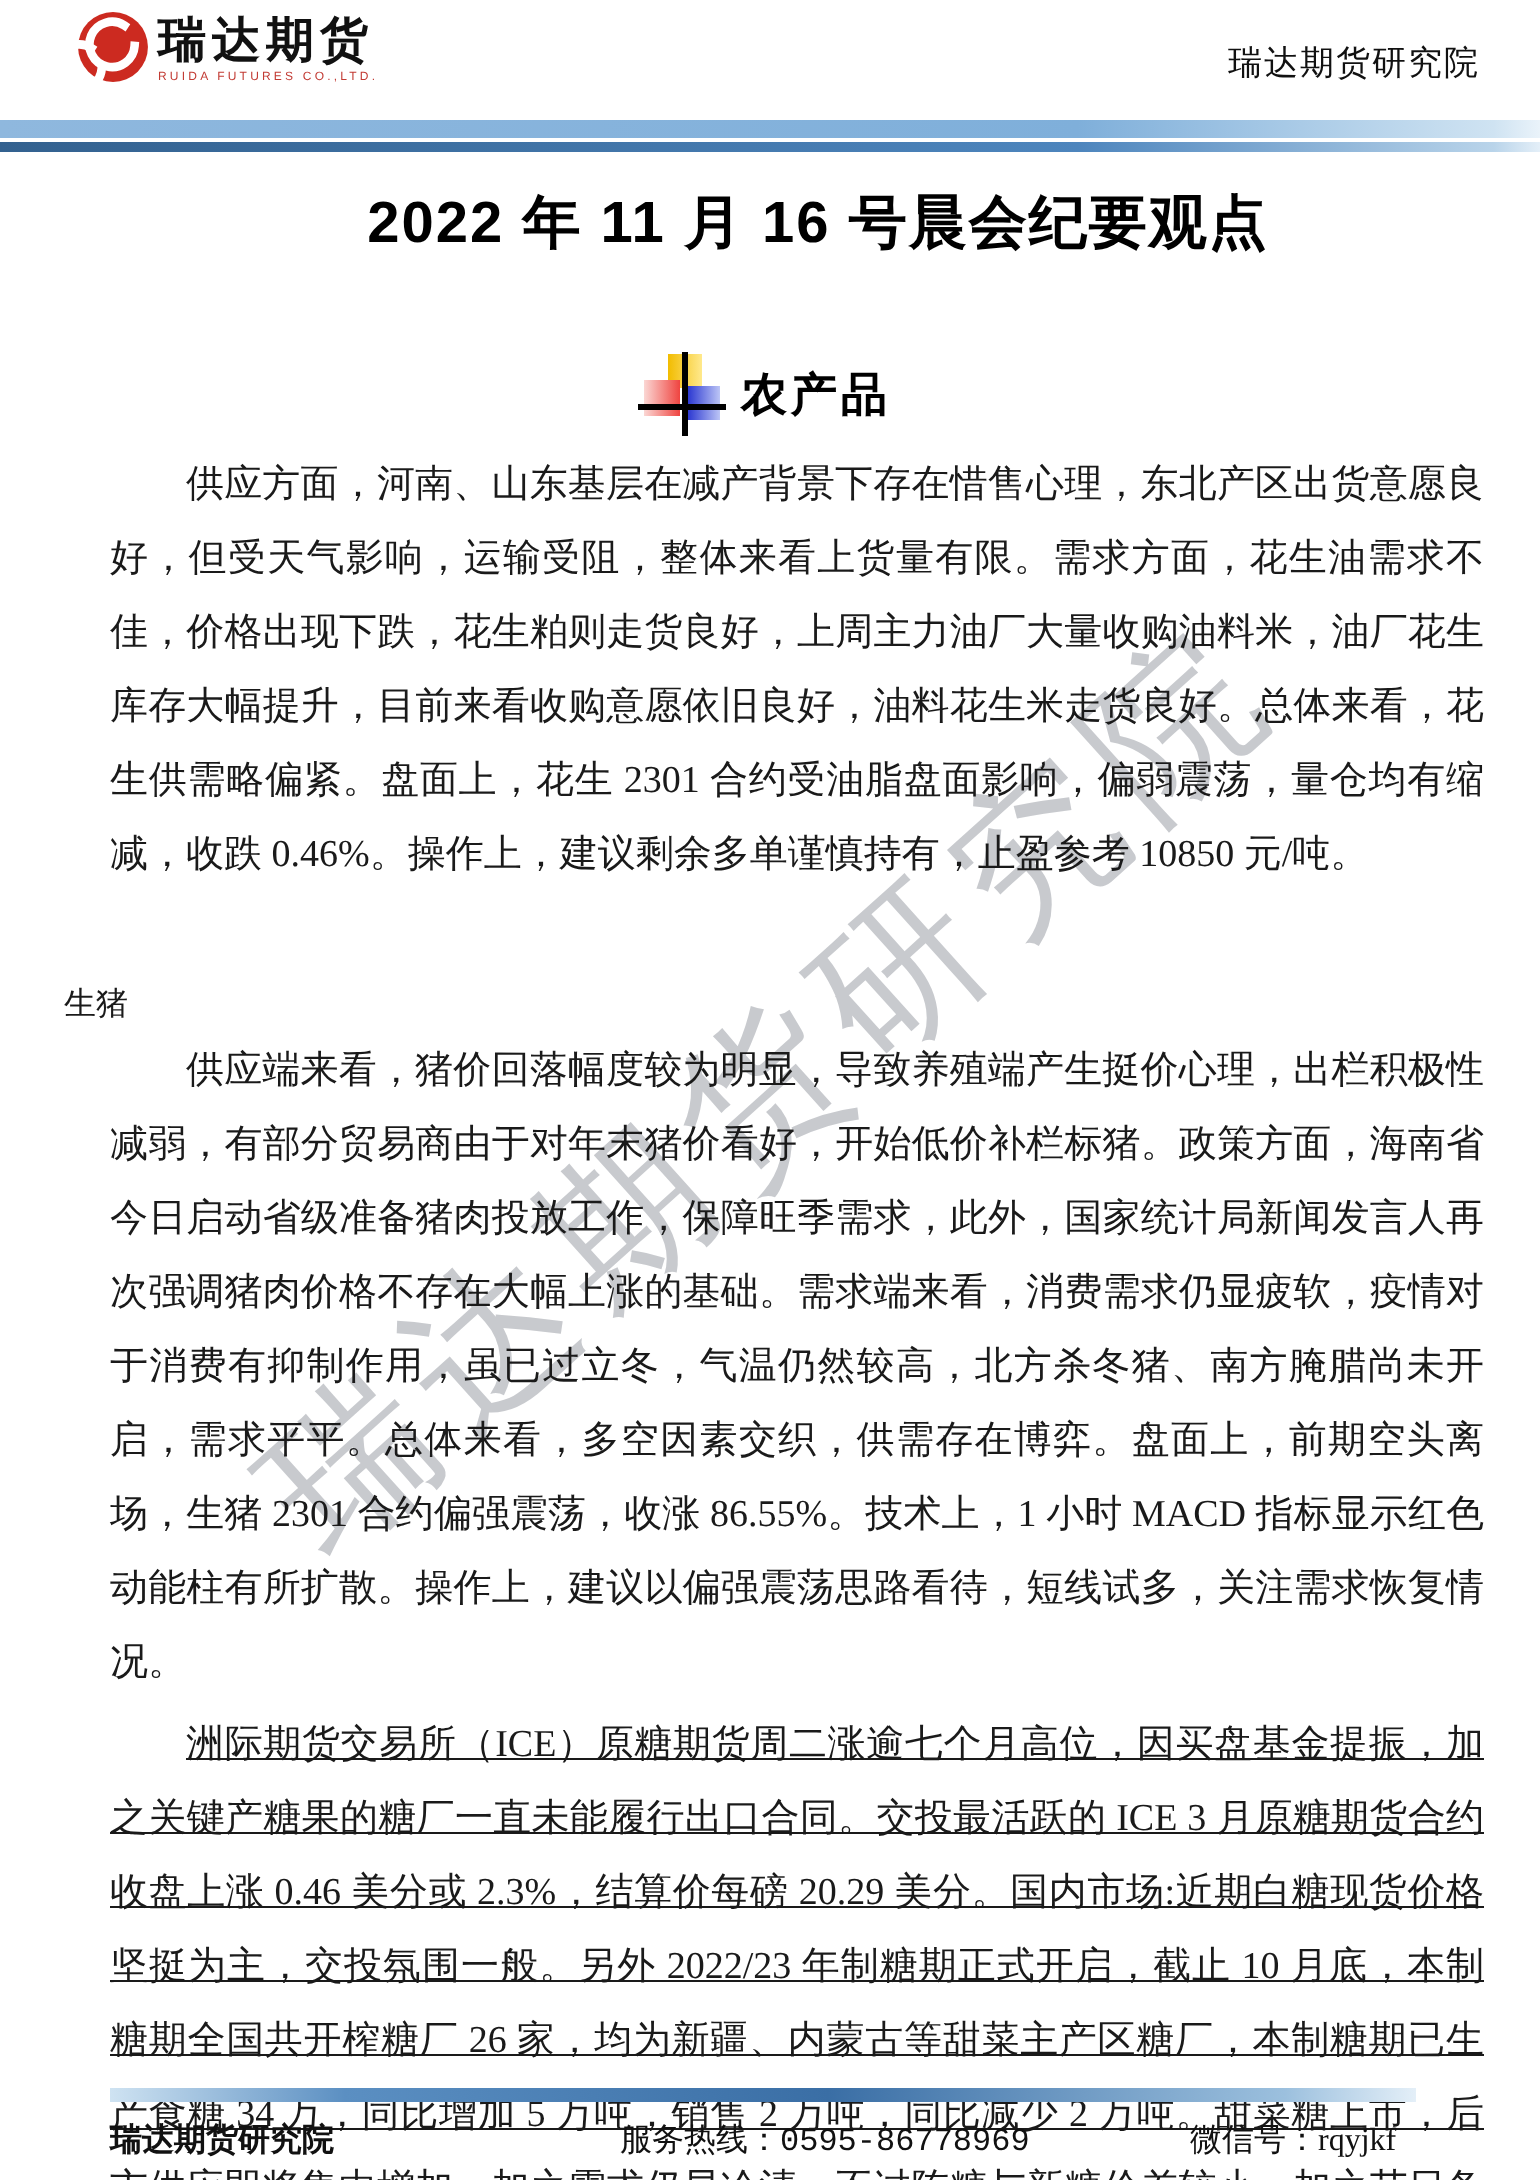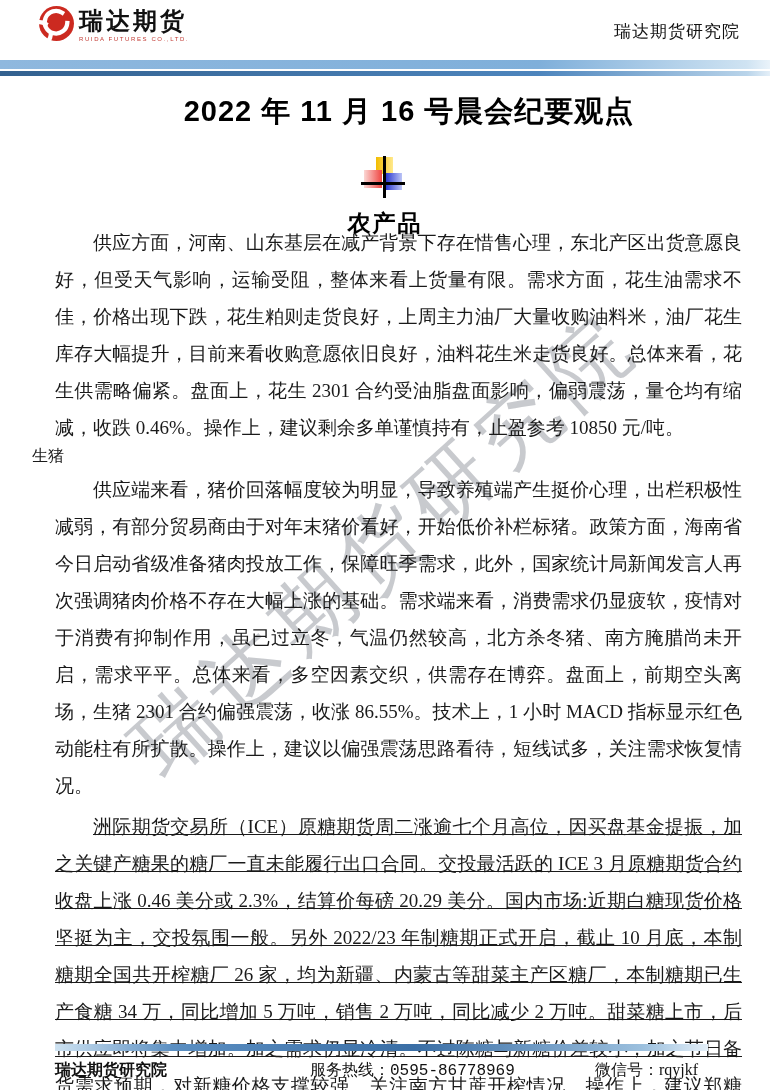--- a/index.html
+++ b/index.html
@@ -40,21 +40,21 @@
   .doc-title{
     position:relative;z-index:2;
     margin-top:16px;text-align:center;
     font-family:"Liberation Sans","DejaVu Sans",sans-serif;
     font-weight:bold;font-size:29px;letter-spacing:1px;color:#000;padding-left:48px;
   }
   
   .section-head{
     position:relative;z-index:2;
     margin-top:42px;height:46px;
-    display:flex;align-items:center;justify-content:center;gap:10px;flex-direction:column;
+    display:flex;align-items:center;justify-content:center;gap:10px;
   }
   .cross-icon{position:relative;width:36px;height:42px;flex:0 0 auto;}
   .cross-icon .sq-yellow{position:absolute;left:9px;top:1px;width:17px;height:17px;background:linear-gradient(90deg,#f2bc00,#ffe98d);}
   .cross-icon .sq-red{position:absolute;left:-3px;top:14px;width:18px;height:18px;background:linear-gradient(270deg,#ef4440,#fbd7d4);}
   .cross-icon .sq-blue{position:absolute;left:18px;top:17px;width:17px;height:17px;background:linear-gradient(90deg,#2330cf,#bcc5f6);}
   .cross-icon .v-line{position:absolute;left:16px;top:0;width:3px;height:42px;background:#000;}
   .cross-icon .h-line{position:absolute;left:-6px;top:26px;width:44px;height:3px;background:#000;}
   .section-label{
     font-size:23px;font-weight:bold;color:#000;letter-spacing:2px;
   }
@@ -64,21 +64,21 @@
     margin:0;padding:0 28px 0 55px;
     font-size:16px;font-weight:normal;color:#1a1a1a;
   }
   .article-body{
     margin:0;padding:0 28px 0 55px;
     font-size:19px;line-height:37px;
     text-align:justify;text-indent:2em;color:#1a1a1a;
   }
   .h-peanut{margin-top:16px;}
   .b-peanut{margin-top:4px;}
-  .h-hog{padding-left:32px;}
+  .h-hog{margin-top:46px;padding-left:32px;}
   .b-hog{margin-top:4px;}
   .h-sugar{margin-top:16px;}
   .b-sugar{margin-top:4px;text-decoration:underline;}
   
   .watermark{
     position:absolute;z-index:1;left:50%;top:545px;
     transform:translate(-50%,-50%) rotate(-42deg);
     font-size:82px;letter-spacing:10px;white-space:nowrap;
     color:rgba(145,150,158,0.50);
     font-family:"Liberation Serif","DejaVu Serif",serif;

